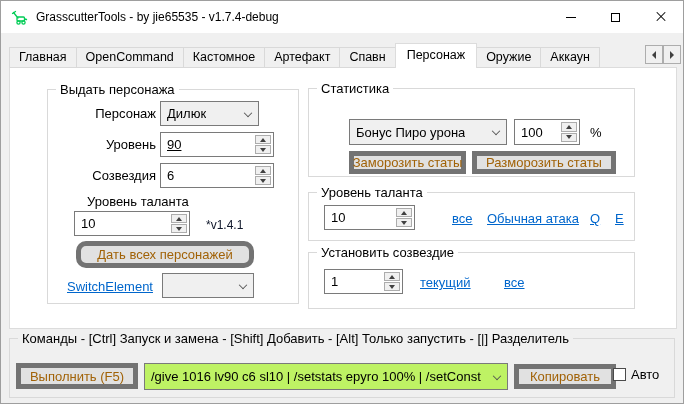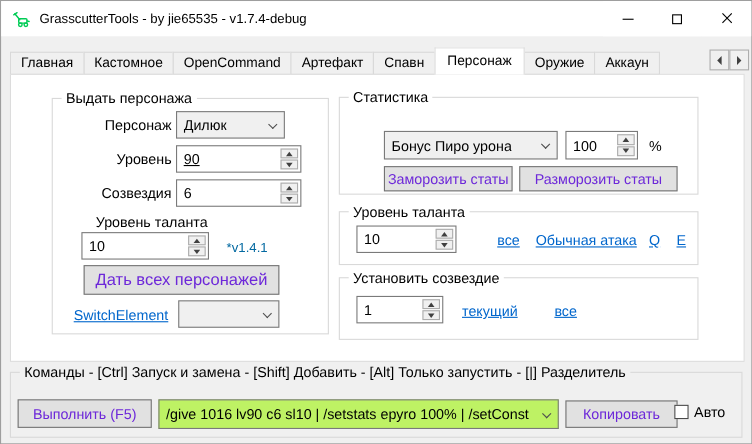--- a/index.html
+++ b/index.html
@@ -32,35 +32,35 @@
 
   
   .groupbox{position:absolute;border:1px solid #d9d9d9;}
   .gb-title{position:absolute;top:-8px;left:8px;padding:0 4px;font-size:13px;line-height:15px;white-space:nowrap;color:#000;}
   .on-white{background:#ffffff;}
   .on-gray{background:#f0f0f0;}
 
   
   .label{position:absolute;font-size:13px;line-height:16px;white-space:nowrap;color:#000;}
   .label.right{text-align:right;}
-  .note{color:#0369a1;font-size:12px;}
+  .note{color:#0f172a;font-size:12px;}
 
   .combo{position:absolute;background:#f0f0f0;border:1px solid #7a7a7a;display:flex;align-items:center;padding:0 20px 0 6px;font-size:13px;cursor:default;}
   .combo.white{background:#bef264;}
   .combo .chev{position:absolute;right:7px;top:50%;width:6px;height:6px;border-right:1px solid #505050;border-bottom:1px solid #505050;transform:translateY(-65%) rotate(45deg);}
   .combo .cval{overflow:hidden;white-space:nowrap;}
 
   .numeric{position:absolute;background:#ffffff;border:1px solid #7a7a7a;display:flex;align-items:center;padding-left:6px;font-size:13px;}
   .spin{position:absolute;right:2px;top:2px;bottom:2px;width:16px;display:flex;flex-direction:column;gap:1px;}
   .sbtn{flex:1;background:#f0f0f0;border:1px solid #acacac;display:flex;align-items:center;justify-content:center;}
   .tri-up{width:0;height:0;border-left:3px solid transparent;border-right:3px solid transparent;border-bottom:4px solid #404040;}
   .tri-down{width:0;height:0;border-left:3px solid transparent;border-right:3px solid transparent;border-top:4px solid #404040;}
 
-  .btn{position:absolute;background:#e1e1e1;border:1px solid #737373;display:flex;align-items:center;justify-content:center;font-size:13px;color:#6d28d9;cursor:default;white-space:nowrap;}
-  .btn.big{font-size:15px;}
+  .btn{position:absolute;background:#e1e1e1;border:5px solid #737373;display:flex;align-items:center;justify-content:center;font-size:13px;color:#a16207;cursor:default;white-space:nowrap;}
+  .btn.big{font-size:13px;border-radius:10px;}
 
   .link{position:absolute;color:#0066cc;text-decoration:underline;font-size:13px;white-space:nowrap;cursor:pointer;}
 
   .checkbox{position:absolute;width:13px;height:13px;background:#ffffff;border:1px solid #4a4a4a;}
 </style>
 </head>
 <body>
 
 <div class="window">
 
@@ -87,22 +87,22 @@
           <span class="glyph-close">
             <i class="b1"></i>
             <i class="b2"></i>
           </span>
         </div>
     </div>
   </div>
 
   <div class="tabstrip">
     <div class="tab">Главная</div>
+    <div class="tab">OpenCommand</div>
     <div class="tab">Кастомное</div>
-    <div class="tab">OpenCommand</div>
     <div class="tab">Артефакт</div>
     <div class="tab">Спавн</div>
     <div class="tab selected">Персонаж</div>
     <div class="tab">Оружие</div>
     <div class="tab">Аккаун</div>
   </div>
   <div class="tabscroll" style="left:644px;">
       <span class="tri-left"></span>
     </div>
   <div class="tabscroll" style="left:662px;">

